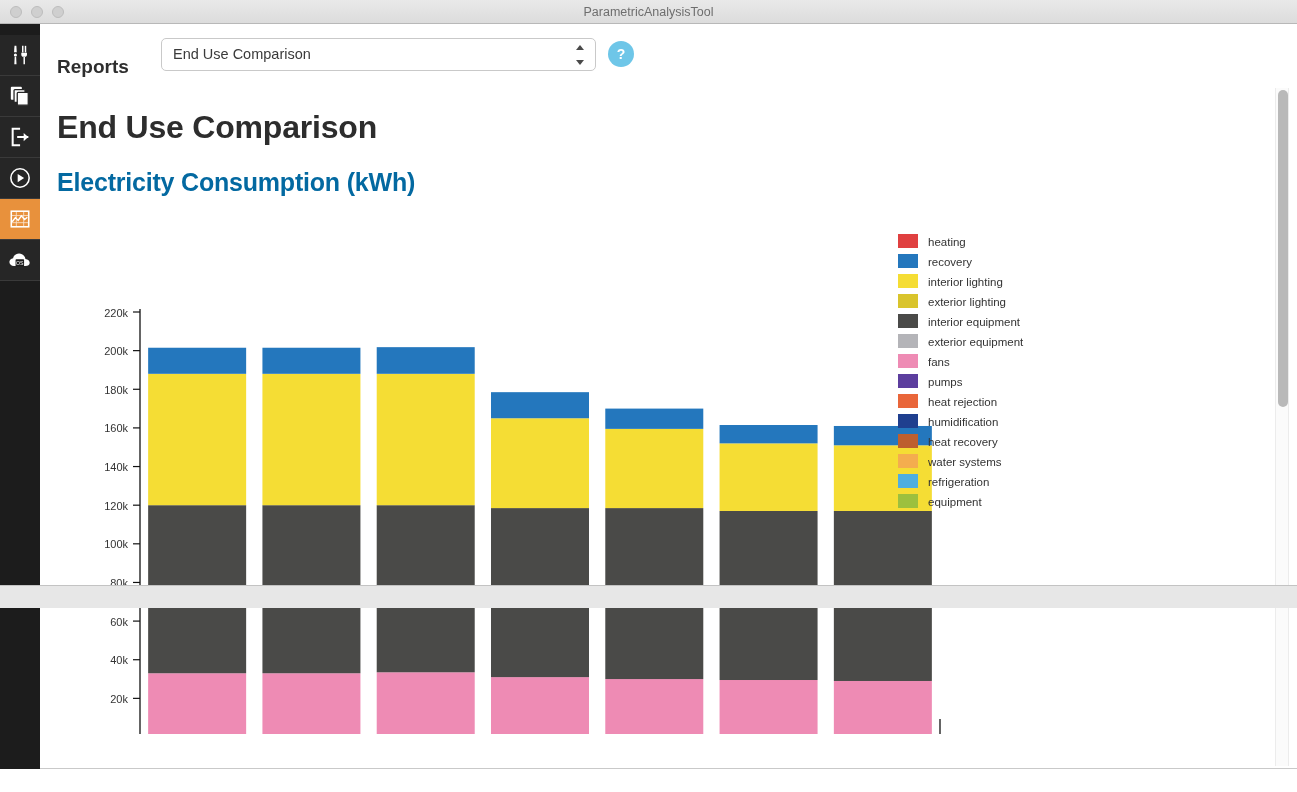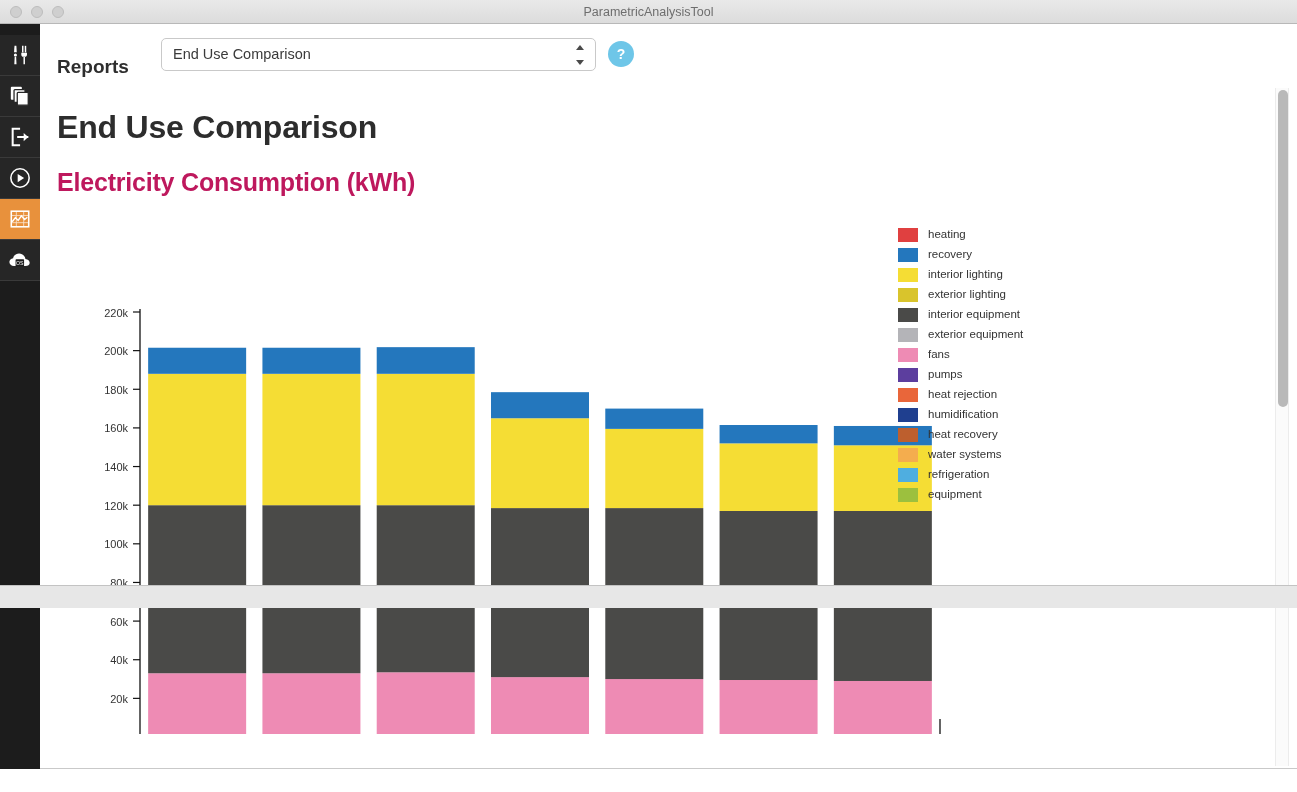--- a/index.html
+++ b/index.html
@@ -73,29 +73,29 @@
     display:flex; align-items:center; justify-content:center;
     color:#fff; font-size:14px; font-weight:bold;
   }
 
   
   #content {
     position:absolute; left:40px; top:82px; width:1257px; height:687px;
     background:#fff; overflow:hidden;
   }
   #h1 { position:absolute; left:17px; top:27px; font-size:32px; color:#2d2d2d; font-weight:600; letter-spacing:-0.2px;}
-  #h2 { position:absolute; left:17px; top:86px; font-size:25px; color:#be185d; font-weight:600; letter-spacing:-0.2px;}
+  #h2 { position:absolute; left:17px; top:86px; font-size:25px; color:#0369a1; font-weight:600; letter-spacing:-0.2px;}
 
   
   #chart { position:absolute; left:0px; top:132px; width:1100px; height:520px; }
   #plot-svg { position:absolute; left:0; top:0; }
 
   
   #legend { position:absolute; left:858px; top:146px; }
-  .leg-row { position:relative; height:20px; display:flex; align-items:flex-start; }
+  .leg-row { position:relative; height:20px; display:flex; align-items:flex-end; }
   .leg-sw { width:20px; height:14px; margin-right:10px; }
   .leg-lb { font-size:11.5px; color:#333; }
 
   
   #vscroll {
     position:absolute; right:8px; top:6px; width:14px; height:678px;
     background:#fbfbfb; border-left:1px solid #ececec; border-right:1px solid #ececec;
   }
   #vthumb {
     position:absolute; left:2px; top:2px; width:10px; height:322px;

